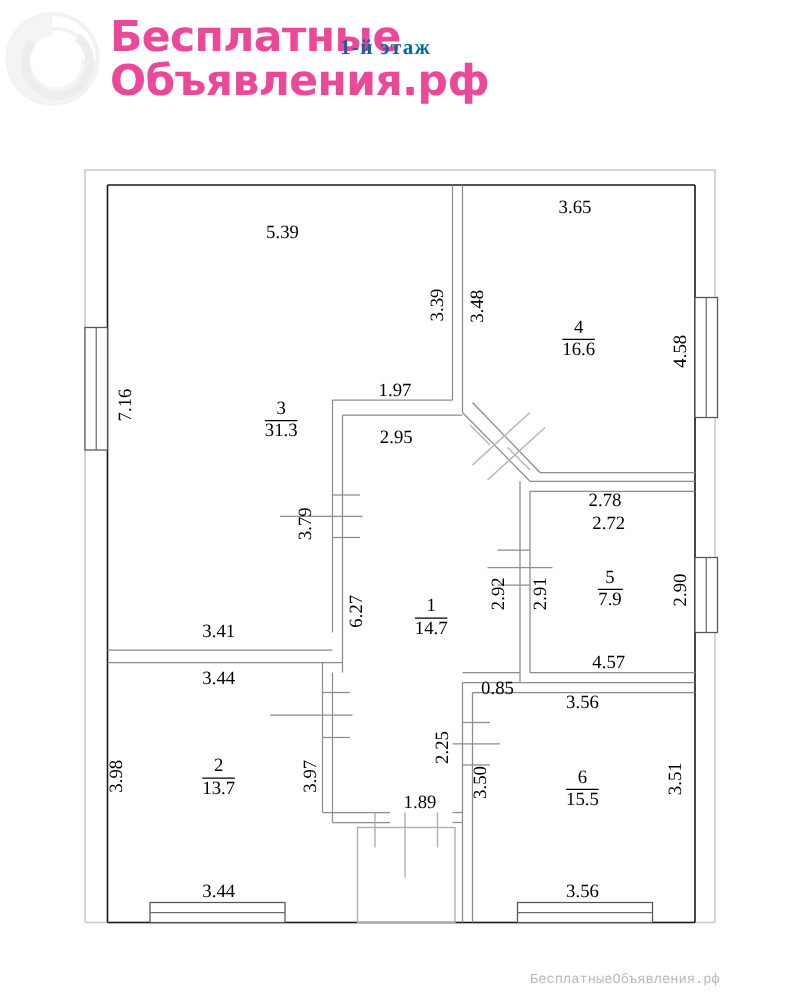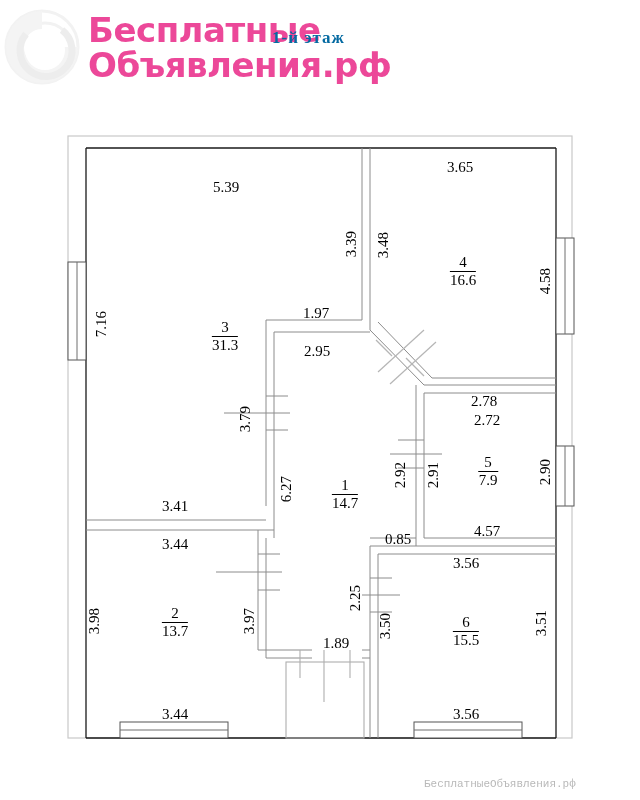--- a/index.html
+++ b/index.html
@@ -250,21 +250,21 @@
     <div class="dim" style="left: 316px; top: 313px;">1.97</div>
     <div class="dim" style="left: 317px; top: 351px;">2.95</div>
     <div class="dim" style="left: 484px; top: 377px; margin-top: 24px;">2.78</div>
     <div class="dim" style="left: 487px; top: 420px;">2.72</div>
     <div class="dim vert" style="left: 245px; top: 419px;">3.79</div>
     <div class="dim vert" style="left: 400px; top: 475px;">2.92</div>
     <div class="dim vert" style="left: 433px; top: 475px;">2.91</div>
     <div class="dim vert" style="left: 545px; top: 472px;">2.90</div>
     <div class="dim vert" style="left: 286px; top: 489px;">6.27</div>
     <div class="dim" style="left: 175px; top: 506px;">3.41</div>
-    <div class="dim" style="left: 398px; top: 539px;">0.85</div>
+    <div class="dim" style="left: 398px; top: 552px;">0.85</div>
     <div class="dim" style="left: 487px; top: 531px;">4.57</div>
     <div class="dim" style="left: 175px; top: 544px;">3.44</div>
     <div class="dim" style="left: 466px; top: 563px;">3.56</div>
     <div class="dim vert" style="left: 249px; top: 621px;">3.97</div>
     <div class="dim vert" style="left: 94px; top: 621px;">3.98</div>
     <div class="dim vert" style="left: 355px; top: 598px;">2.25</div>
     <div class="dim vert" style="left: 385px; top: 626px;">3.50</div>
     <div class="dim vert" style="left: 541px; top: 623px;">3.51</div>
     <div class="dim" style="left: 336px; top: 643px;">1.89</div>
     <div class="dim" style="left: 175px; top: 714px;">3.44</div>

